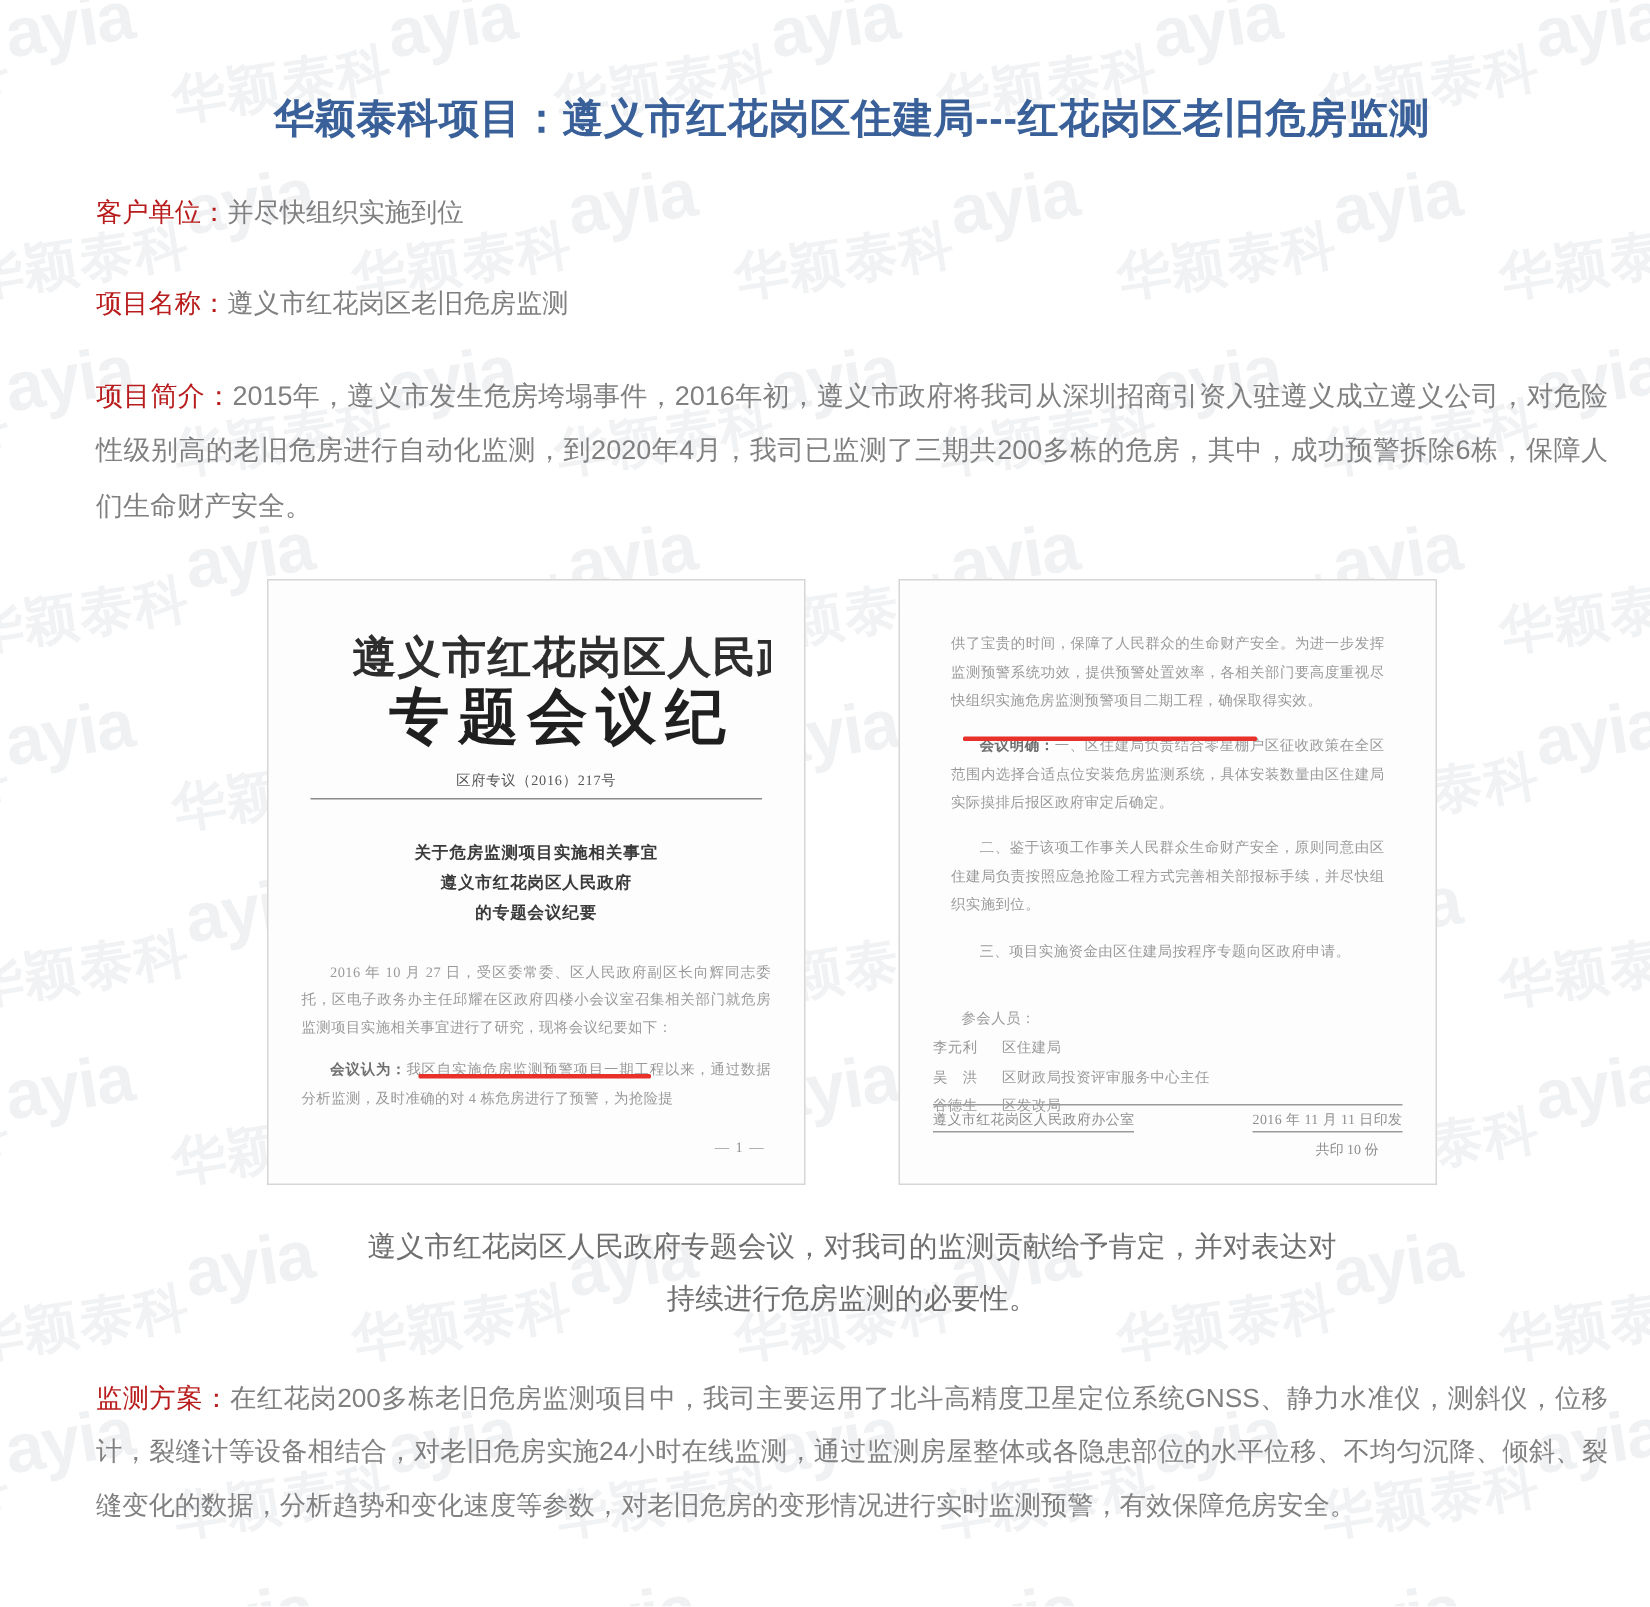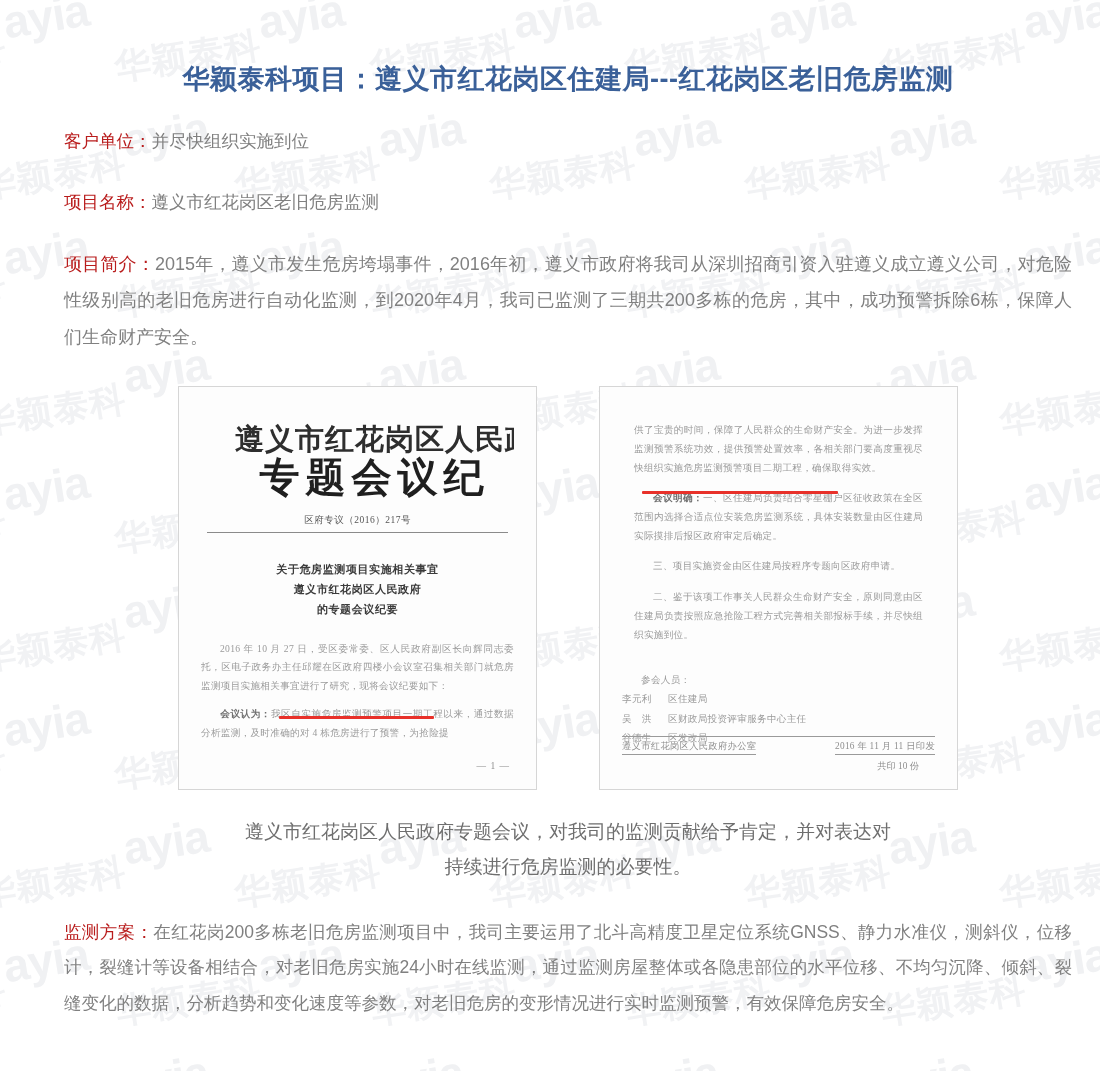--- a/index.html
+++ b/index.html
@@ -391,23 +391,23 @@
       </div>
 
       <div class="doc doc-r">
         <div class="doc-inner">
           <p class="doc-para"><span>供了宝贵的时间，保障了人民群众的生命财产安全。为进一步发挥监测预警系统功效，提供预警处置效率，各相关部门要高度重视尽快组织实施危房监测预警项目二期工程，确保取得实效。</span></p>
 
           <p class="doc-para"><span class="indent"></span><b>会议明确：</b><span>一、区住建局负责结合零星棚户区征收政策在全区范围内选择合适点位安装危房监测系统，具体安装数量由区住建局实际摸排后报区政府审定后确定。</span></p>
 
           <div class="redline" style="left:42px; width:196px; top:104px;"></div>
 
+          <p class="doc-para"><span class="indent"></span><span>二、鉴于该项工作事关人民群众生命财产安全，原则同意由区住建局负责按照应急抢险工程方式完善相关部报标手续，并尽快组织实施到位。</span></p>
+
           <p class="doc-para"><span class="indent"></span><span>三、项目实施资金由区住建局按程序专题向区政府申请。</span></p>
-
-          <p class="doc-para"><span class="indent"></span><span>二、鉴于该项工作事关人民群众生命财产安全，原则同意由区住建局负责按照应急抢险工程方式完善相关部报标手续，并尽快组织实施到位。</span></p>
 
           <div class="sign-block">
             <div><span class="indent"></span><span>参会人员：</span></div>
             <div><span class="name-col">李元利</span><span>区住建局</span></div>
             <div><span class="name-col">吴　洪</span><span>区财政局投资评审服务中心主任</span></div>
             <div><span class="name-col">谷德生</span><span>区发改局</span></div>
           </div>
 
           <div class="doc-footer">
             <div class="footer-rule"></div>

